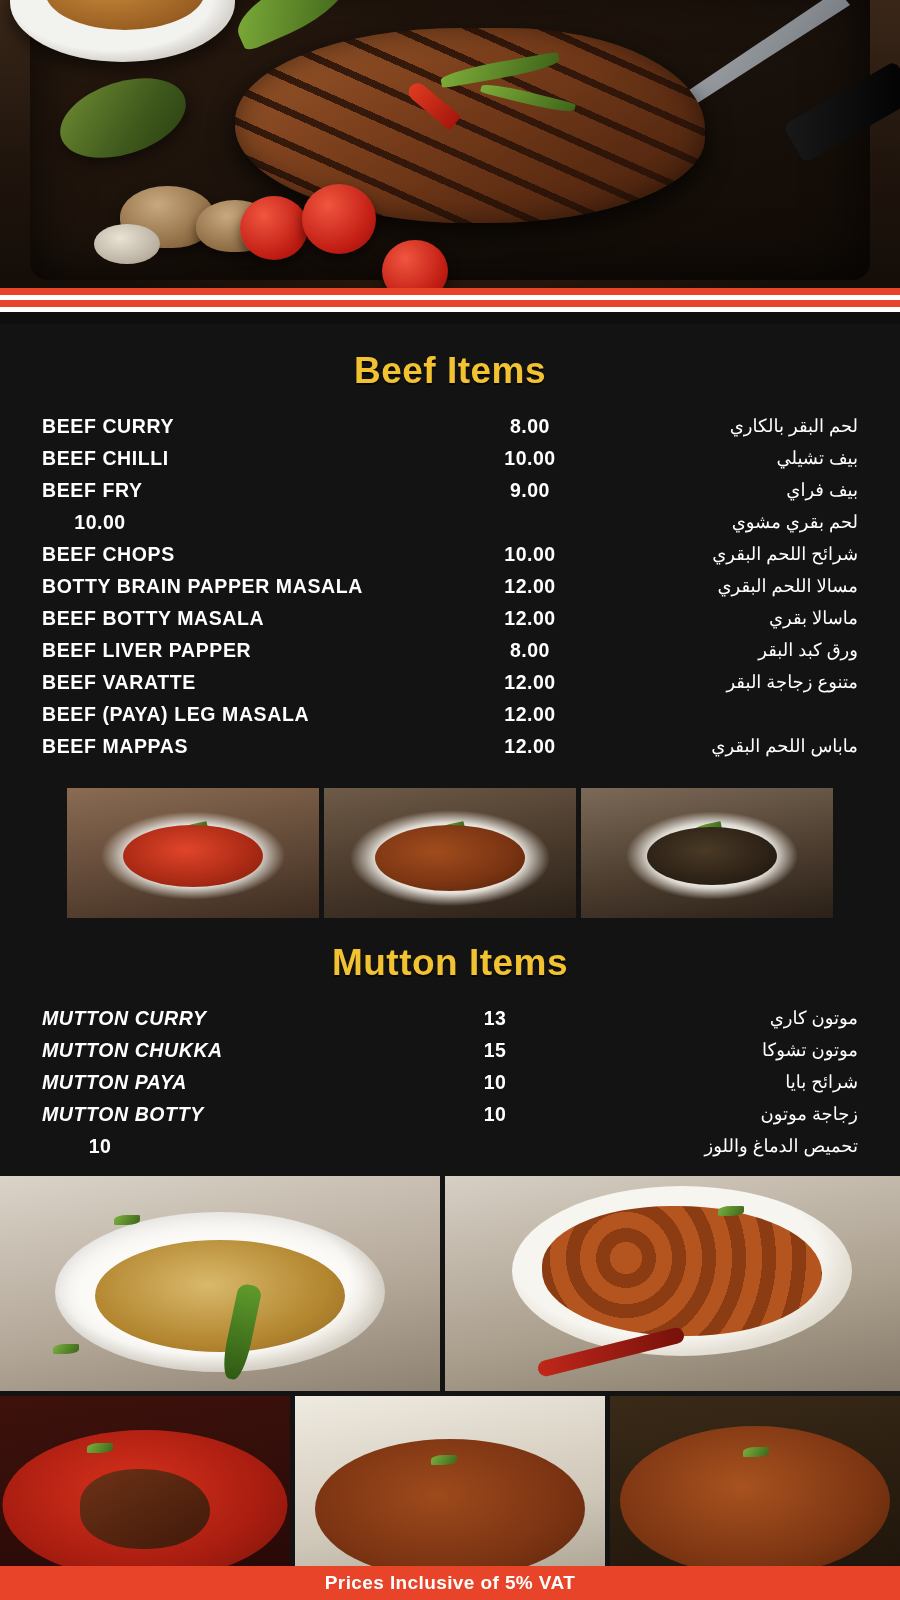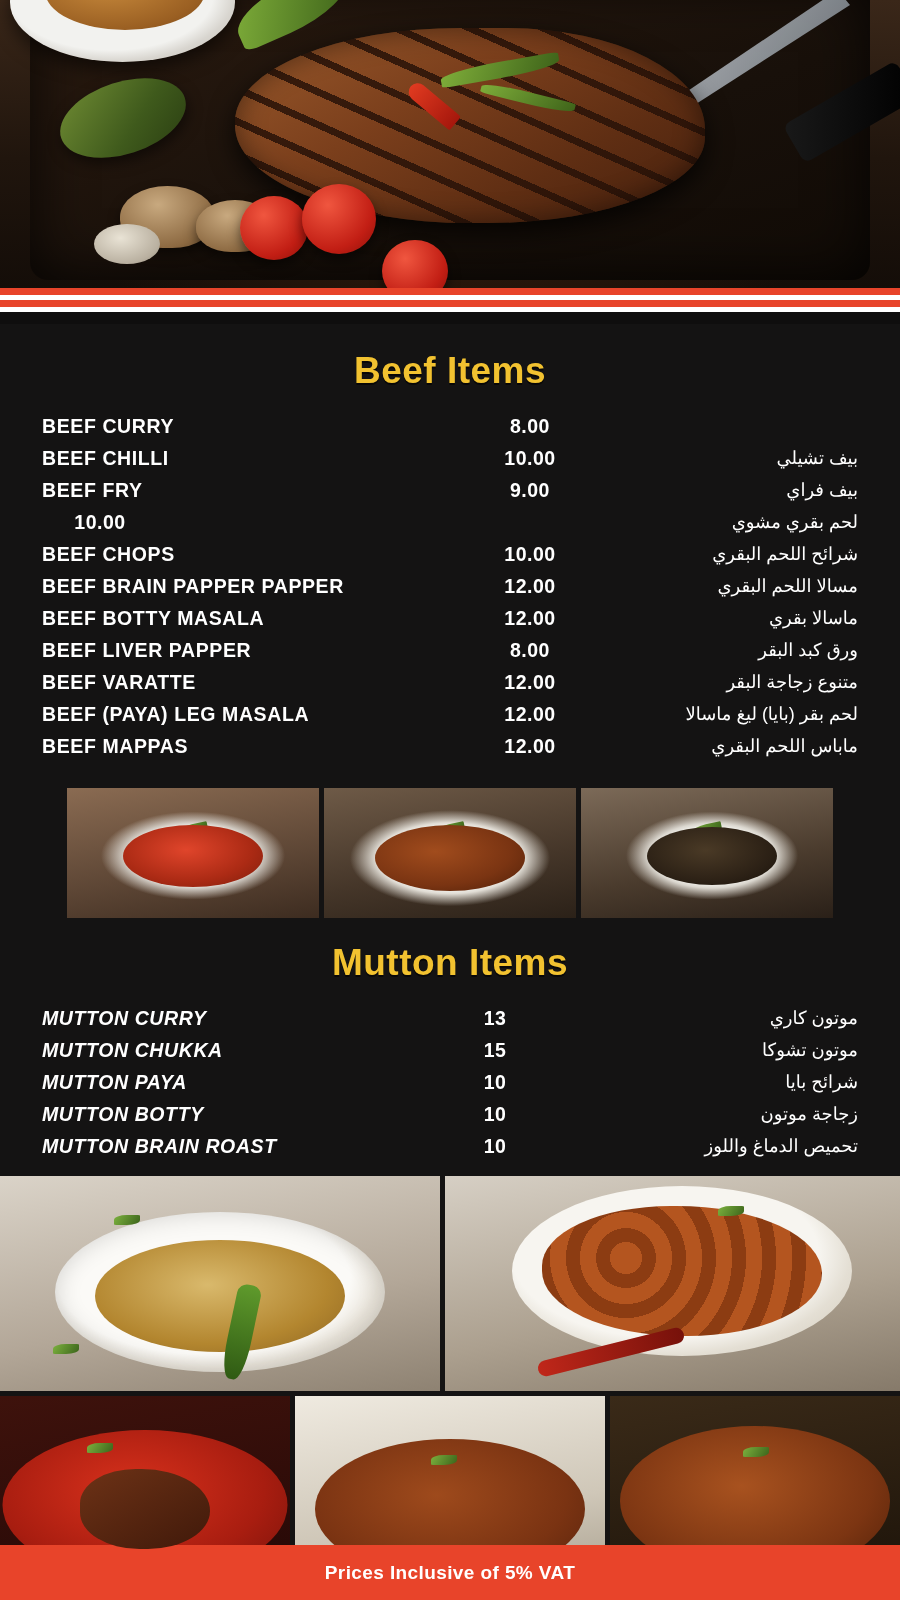--- a/index.html
+++ b/index.html
@@ -364,21 +364,21 @@
     border-radius: 50% 8% 50% 8%;
     background: linear-gradient(120deg, #7cb13e, #3b641b);
     z-index: 4;
   }
 
   
   .footer {
     position: absolute;
     left: 0; bottom: 0;
     width: 900px;
-    height: 55px;
+    height: 34px;
     background: #e8442a;
     display: flex;
     align-items: center;
     justify-content: center;
   }
   .footer-text {
     color: #ffffff;
     font-size: 19px;
     font-weight: 700;
     letter-spacing: .4px;
@@ -419,20 +419,21 @@
   </div>
 
   <div class="menu">
 
     <div>
       <div class="section-title">Beef Items</div>
       <div class="items">
         <div class="row">
           <span class="en">BEEF CURRY</span>
           <span class="price">8.00</span>
+          <span class="ar">لحم البقر بالكاري</span>
         </div>
         <div class="row">
           <span class="en">BEEF CHILLI</span>
           <span class="price">10.00</span>
           <span class="ar">بيف تشيلي</span>
         </div>
         <div class="row">
           <span class="en">BEEF FRY</span>
           <span class="price">9.00</span>
           <span class="ar">بيف فراي</span>
@@ -440,21 +441,21 @@
         <div class="row">
           <span class="price">10.00</span>
           <span class="ar">لحم بقري مشوي</span>
         </div>
         <div class="row">
           <span class="en">BEEF CHOPS</span>
           <span class="price">10.00</span>
           <span class="ar">شرائح اللحم البقري</span>
         </div>
         <div class="row">
-          <span class="en">BEEF BRAIN PAPPER PAPPER</span>
+          <span class="en">BOTTY BRAIN PAPPER MASALA</span>
           <span class="price">12.00</span>
           <span class="ar">مسالا اللحم البقري</span>
         </div>
         <div class="row">
           <span class="en">BEEF BOTTY MASALA</span>
           <span class="price">12.00</span>
           <span class="ar">ماسالا بقري</span>
         </div>
         <div class="row">
           <span class="en">BEEF LIVER PAPPER</span>
@@ -462,21 +463,20 @@
           <span class="ar">ورق كبد البقر</span>
         </div>
         <div class="row">
           <span class="en">BEEF VARATTE</span>
           <span class="price">12.00</span>
           <span class="ar">متنوع زجاجة البقر</span>
         </div>
         <div class="row">
           <span class="en">BEEF (PAYA) LEG MASALA</span>
           <span class="price">12.00</span>
-          <span class="ar">لحم بقر (بايا) ليغ ماسالا</span>
         </div>
         <div class="row">
           <span class="en">BEEF MAPPAS</span>
           <span class="price">12.00</span>
           <span class="ar">ماباس اللحم البقري</span>
         </div>
       </div>
     </div>
 
     <div class="photo-strip">
@@ -508,21 +508,20 @@
           <span class="en">MUTTON PAYA</span>
           <span class="price">10</span>
           <span class="ar">شرائح بايا</span>
         </div>
         <div class="row">
           <span class="en">MUTTON BOTTY</span>
           <span class="price">10</span>
           <span class="ar">زجاجة موتون</span>
         </div>
         <div class="row">
-          <span class="en">MUTTON BRAIN ROAST</span>
           <span class="price">10</span>
           <span class="ar">تحميص الدماغ واللوز</span>
         </div>
       </div>
     </div>
 
     <div class="grid">
       <div class="grid-row r1">
         <div class="g g1">
           <div class="soup"></div>

